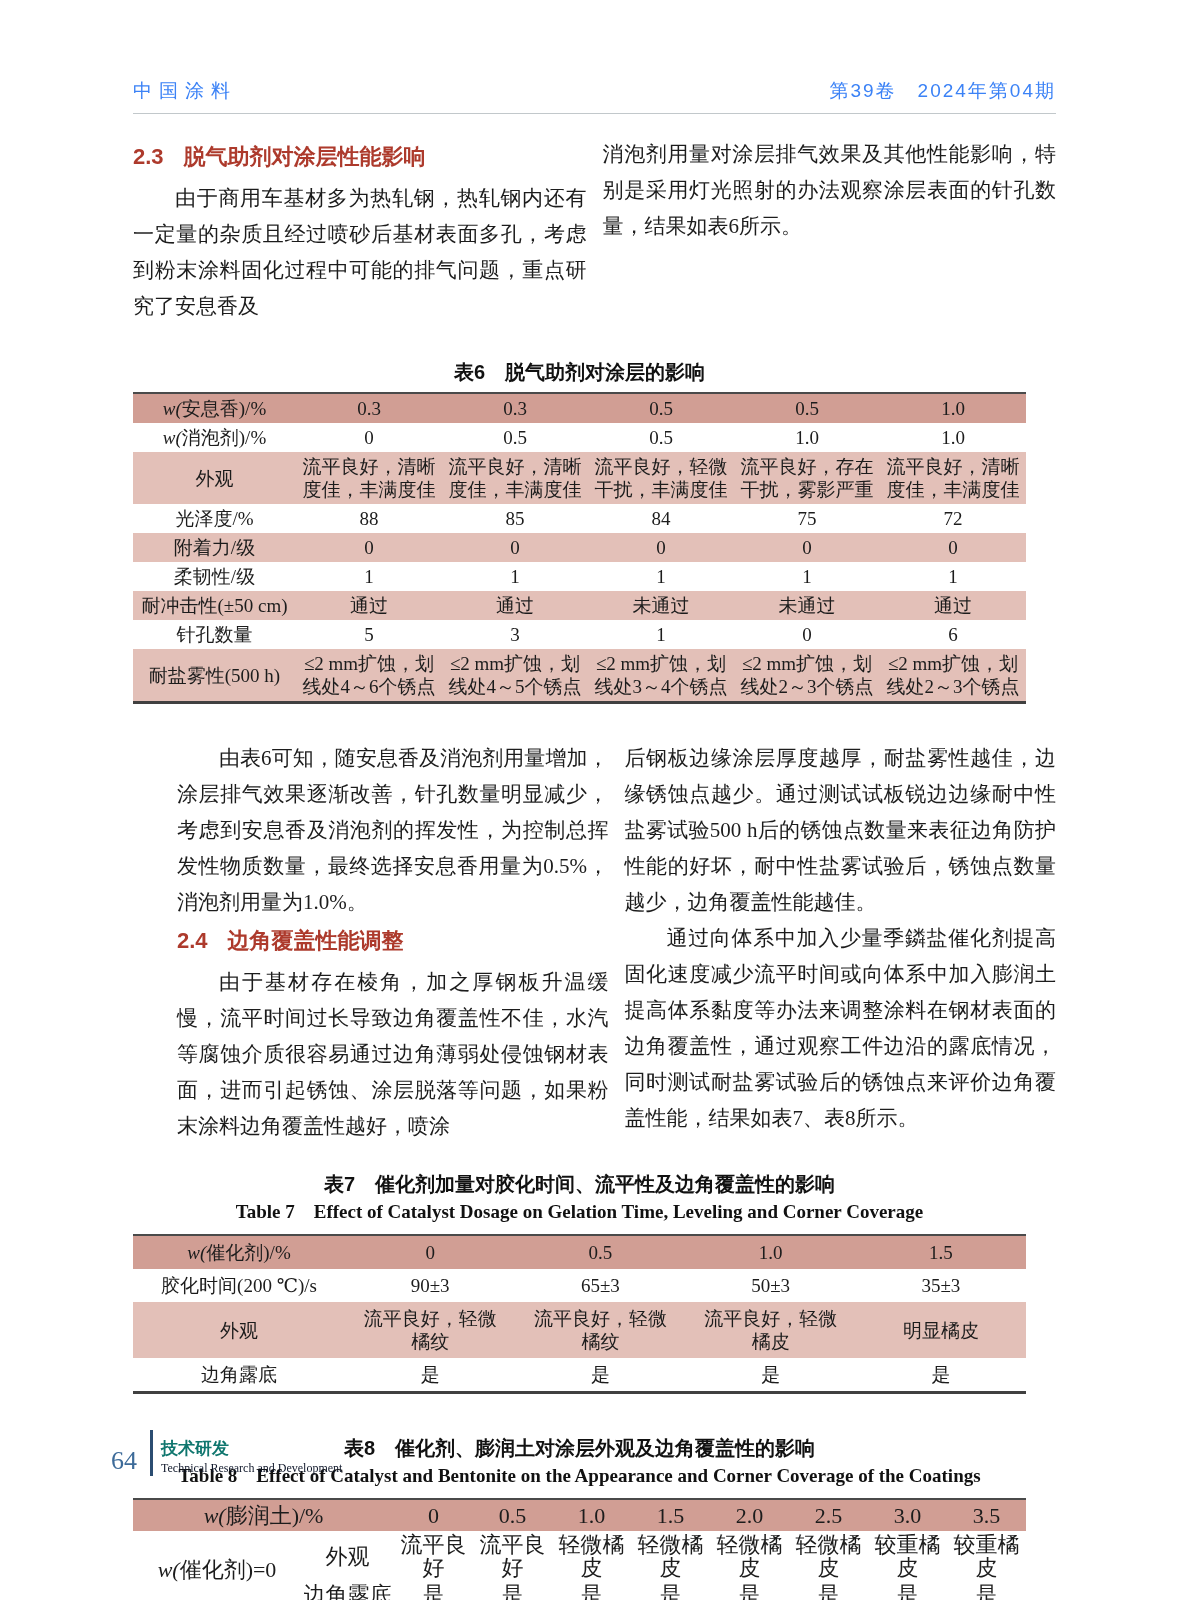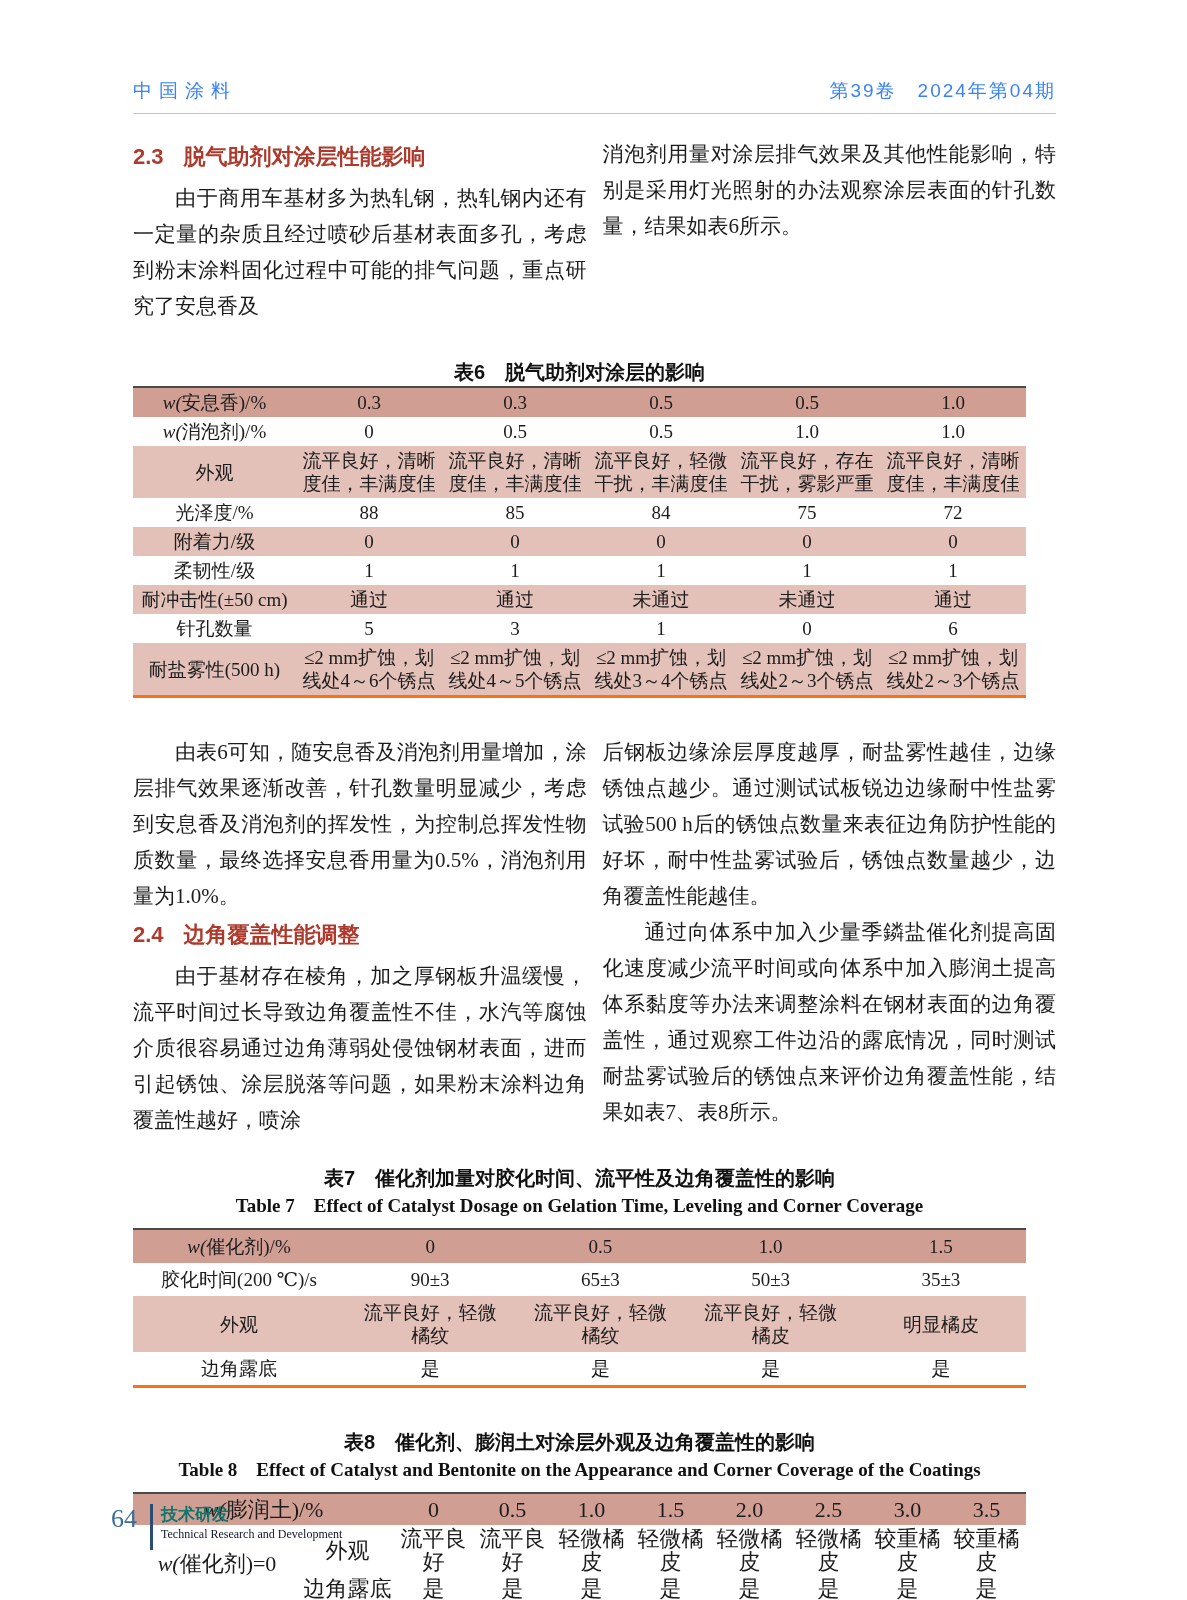--- a/index.html
+++ b/index.html
@@ -39,40 +39,41 @@
   .tbl-title-cn{
     text-align:center;font-family:"Liberation Sans","DejaVu Sans",sans-serif;
     font-weight:bold;font-size:20px;line-height:28px;color:#111;
   }
   .tbl-title-en{
     text-align:center;font-family:"Liberation Serif","DejaVu Serif",serif;
     font-weight:bold;font-size:19px;line-height:27px;color:#111;margin-bottom:9px;
   }
   table.tbl{
     border-collapse:collapse;width:893px;table-layout:fixed;
-    border-top:2px solid #4a4a4a;border-bottom:3px solid #f97316;
+    border-top:2px solid #4a4a4a;border-bottom:3px solid #404040;
     font-size:19px;
+    margin-top:6px;
   }
   table.tbl td{
     text-align:center;vertical-align:middle;
     padding:3px 4px;line-height:23px;word-break:break-all;
   }
   table.t7 td{padding:5px 12px;}
   table.t8 td{font-size:22px;padding:2px 2px;line-height:23px;}
   table.t8 td.hdr{padding:4px 2px;}
   td.lbl{text-align:left;padding-left:10px;}
   td.sublbl{text-align:left;padding-left:6px;}
   .wfirst::first-letter{font-style:italic;}
   tr.dark td{background:#d19e94;}
   tr.lite td{background:#e3c0b8;}
 
   
   .page-footer{
-    position:absolute;left:100px;top:1504px;
-    display:flex;align-items:flex-start;
+    position:absolute;left:100px;top:1430px;
+    display:flex;align-items:flex-end;
   }
   .pg-num{
     font-size:26px;color:#3d6b99;width:48px;text-align:center;
     font-family:"Liberation Serif","DejaVu Serif",serif;
   }
   .vbar{width:3px;height:46px;background:#2b4d71;margin:0 8px 0 2px;}
   .foot-cn{
     font-family:"Liberation Sans","DejaVu Sans",sans-serif;
     font-weight:bold;font-size:17px;color:#0f766e;line-height:22px;
   }
@@ -182,21 +183,21 @@
             <td>≤2 mm扩蚀，划线处4～6个锈点</td>
             <td>≤2 mm扩蚀，划线处4～5个锈点</td>
             <td>≤2 mm扩蚀，划线处3～4个锈点</td>
             <td>≤2 mm扩蚀，划线处2～3个锈点</td>
             <td>≤2 mm扩蚀，划线处2～3个锈点</td>
           </tr>
     </tbody>
       </table>
   </section>
 
-  <section class="columns" style="margin-top:36px;">
+  <section class="columns" style="margin-top:36px;margin-left:44px;">
     <div class="col">
       <p class="body indent">由表6可知，随安息香及消泡剂用量增加，涂层排气效果逐渐改善，针孔数量明显减少，考虑到安息香及消泡剂的挥发性，为控制总挥发性物质数量，最终选择安息香用量为0.5%，消泡剂用量为1.0%。</p>
       <h2 class="sec-heading"><span class="sec-num">2.4</span><span>边角覆盖性能调整</span></h2>
       <p class="body indent">由于基材存在棱角，加之厚钢板升温缓慢，流平时间过长导致边角覆盖性不佳，水汽等腐蚀介质很容易通过边角薄弱处侵蚀钢材表面，进而引起锈蚀、涂层脱落等问题，如果粉末涂料边角覆盖性越好，喷涂</p>
     </div>
     <div class="col">
       <p class="body">后钢板边缘涂层厚度越厚，耐盐雾性越佳，边缘锈蚀点越少。通过测试试板锐边边缘耐中性盐雾试验500 h后的锈蚀点数量来表征边角防护性能的好坏，耐中性盐雾试验后，锈蚀点数量越少，边角覆盖性能越佳。</p>
       <p class="body indent">通过向体系中加入少量季鏻盐催化剂提高固化速度减少流平时间或向体系中加入膨润土提高体系黏度等办法来调整涂料在钢材表面的边角覆盖性，通过观察工件边沿的露底情况，同时测试耐盐雾试验后的锈蚀点来评价边角覆盖性能，结果如表7、表8所示。</p>
     </div>
   </section>

